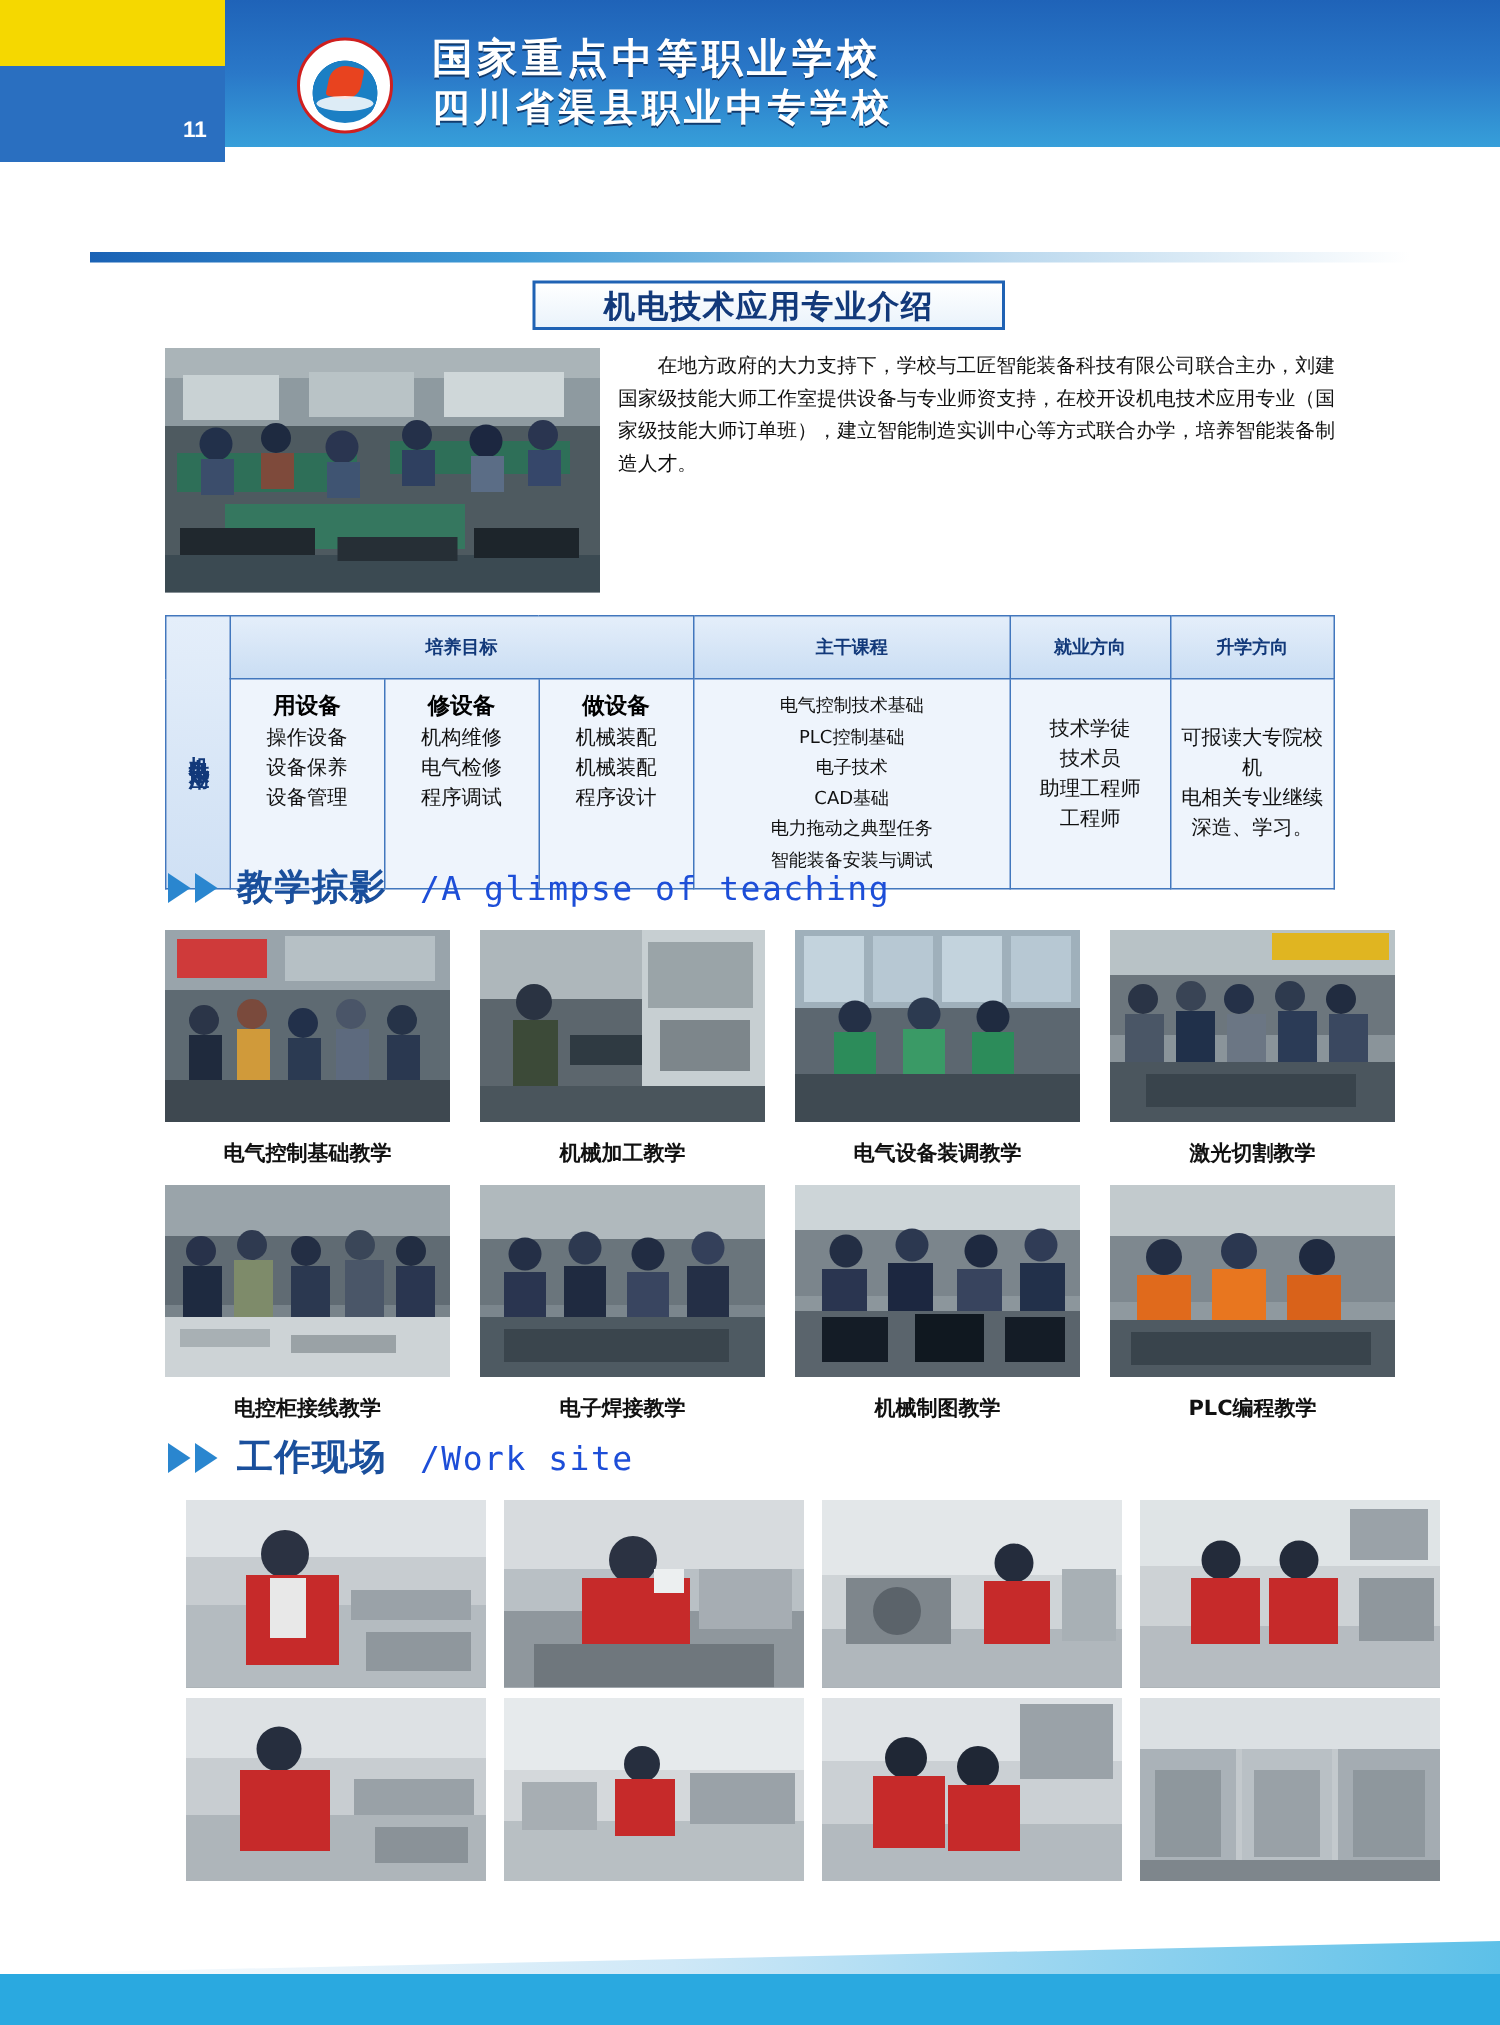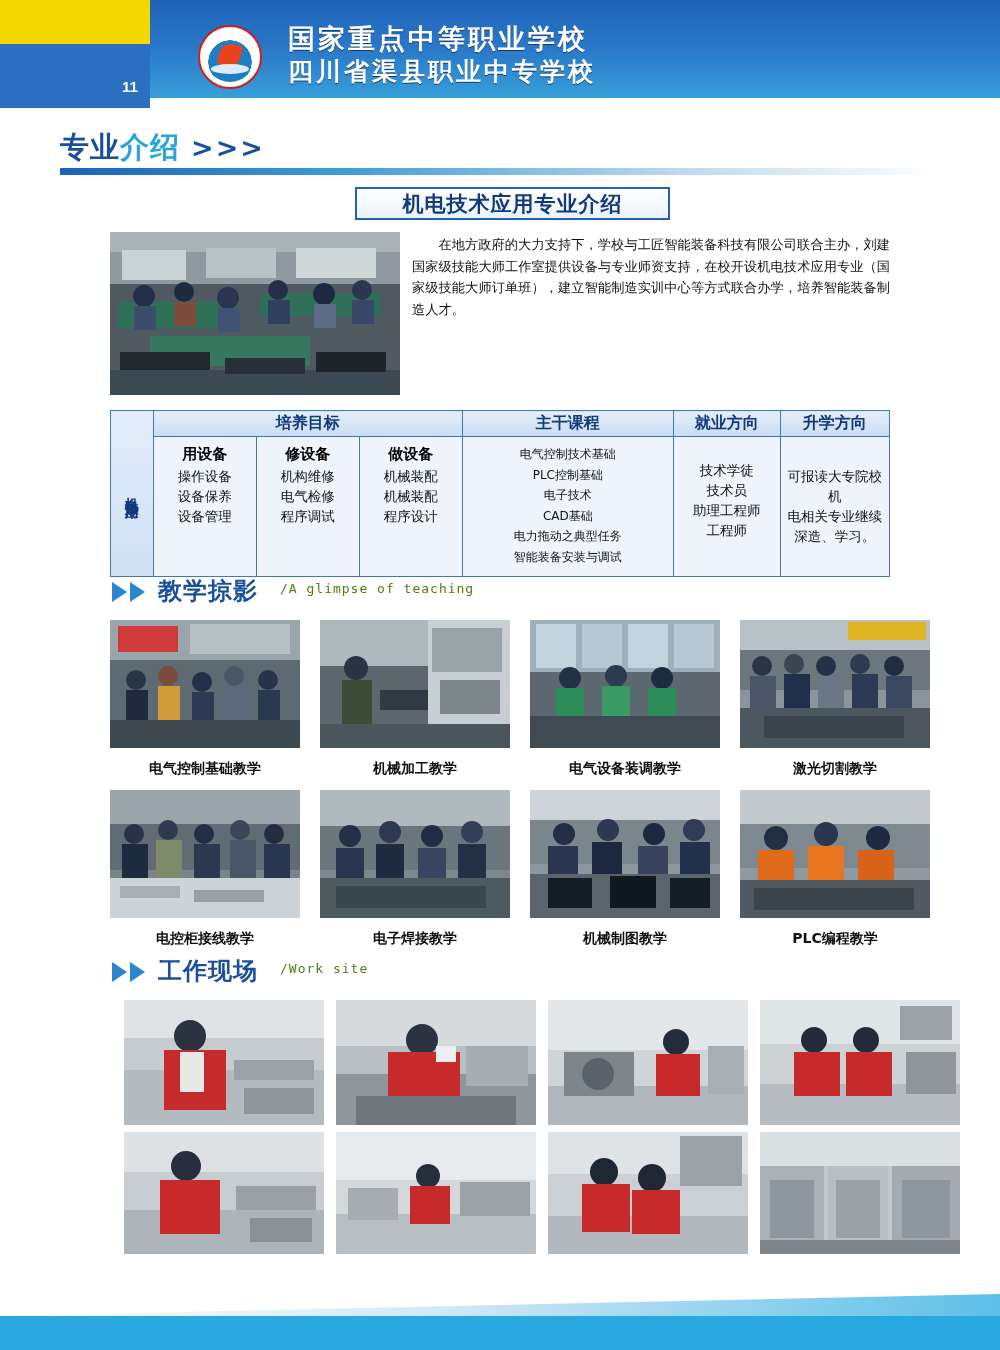--- a/index.html
+++ b/index.html
@@ -124,22 +124,22 @@
 
   
   .tbl {
     position: absolute; left: 110px; top: 410px; width: 780px; height: 160px;
     border-collapse: collapse;
     font-family: "DejaVu Sans", sans-serif;
   }
   .tbl td, .tbl th { border: 1px solid #4277bd; }
   .tbl .hdr-cell {
     background: linear-gradient(180deg,#e4eefa,#c9ddf3);
-    color: #12397a; font-weight: bold; font-size: 16px;
-    height: 26px; text-align: center;
+    color: #12397a; font-weight: bold; font-size: 12px;
+    height: 42px; text-align: center;
   }
   .tbl .side-cell {
     width: 44px; background: linear-gradient(180deg,#e4eefa,#cfe0f4);
     color: #12397a; font-weight: bold; font-size: 13.5px;
     text-align: center; line-height: 17px;
   }
   .tbl .side-cell span {
     display:inline-block; writing-mode: vertical-rl; text-orientation: upright;
     letter-spacing: 2px;
   }
@@ -163,21 +163,21 @@
     border-left: 15px solid #2a86cf; border-top: 10px solid transparent; border-bottom: 10px solid transparent;
   }
   .subsec .cn {
     position:absolute; left: 46px; top: -3px;
     font-family: "DejaVu Sans", sans-serif;
     font-size: 24px; font-weight: bold; color: #1a4f9c; letter-spacing: 1px;
   }
   .subsec .en {
     position:absolute; top: 3px;
     font-family: "DejaVu Sans Mono", monospace;
-    font-size: 13px; color: #4d7c0f; letter-spacing: 1px;
+    font-size: 22px; color: #1d4ed8; letter-spacing: 1px;
   }
 
   
   .ph {
     position: absolute; overflow: hidden; background: #55606a;
   }
   .cap {
     position: absolute; text-align: center;
     font-family: "DejaVu Sans", sans-serif;
     font-size: 14px; color: #111; font-weight: 600;
@@ -220,24 +220,20 @@
     </div>
   </div>
 
   <div class="hdr-titles">
     <div class="hdr-title1">国家重点中等职业学校</div>
     <div class="hdr-title2">四川省渠县职业中专学校</div>
   </div>
 </div>
 
 <div class="sec-title-wrap">
-  <div class="sec-title">
-    <span>专业</span><span class="b2">介绍</span>
-    <span class="arrows">&gt;&gt;&gt;</span>
-  </div>
   <div class="sec-underline"></div>
 </div>
 
 <div class="major-banner">
   <span>机电技术应用专业介绍</span>
 </div>
 
 <div class="intro-photo">
   <svg viewBox="0 0 290 163" width="290" height="163" preserveAspectRatio="none">
     <rect width="290" height="163" fill="#6e7a80"></rect>

